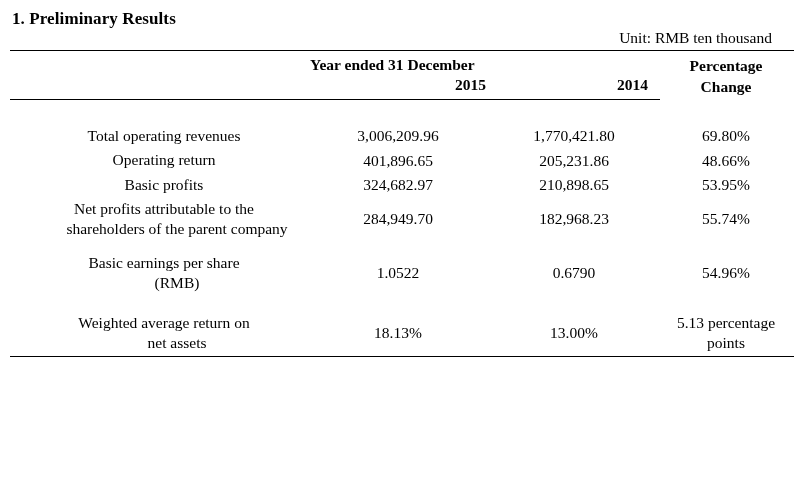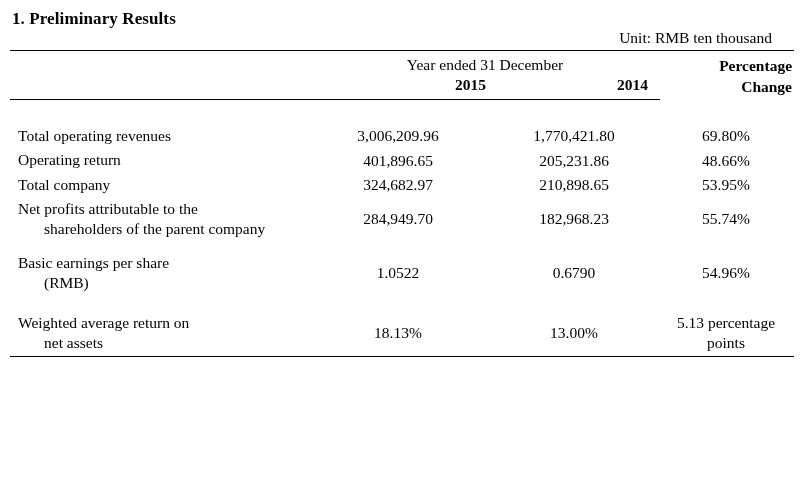--- a/index.html
+++ b/index.html
@@ -44,44 +44,44 @@
   table.fin col.c-2014  { width: 160px; }
   table.fin col.c-pct   { width: 134px; }
 
   .rule-top td {
     border-top: 1.4px solid #000;
   }
   .rule-bottom td {
     border-bottom: 1.4px solid #000;
   }
   .hdr-span {
-    text-align: center;
-    font-weight: normal;
+    text-align: left;
+    font-weight: bold;
     padding: 5px 0 2px 0;
   }
   .hdr-pct {
-    text-align: right;
+    text-align: center;
     font-weight: bold;
     padding: 5px 2px 2px 0;
     vertical-align: top;
     line-height: 1.35;
   }
   .hdr-year {
     text-align: right;
     font-weight: bold;
     padding: 0 14px 5px 0;
   }
   .hdr-year.y2014 {
     padding-right: 12px;
   }
   .spacer-row td {
     height: 22px;
   }
   .lbl {
-    text-align: left;
+    text-align: center;
     padding: 2px 0 2px 8px;
     line-height: 1.3;
   }
   .lbl .indent {
     display: block;
     padding-left: 26px;
   }
   .num {
     text-align: center;
     padding: 2px 14px 2px 0;
@@ -150,21 +150,21 @@
       </tr>
 
       <tr>
         <td class="lbl">Operating return</td>
         <td class="num">401,896.65</td>
         <td class="num c14">205,231.86</td>
         <td class="num pct">48.66%</td>
       </tr>
 
       <tr>
-        <td class="lbl">Total company</td>
+        <td class="lbl">Basic profits</td>
         <td class="num">324,682.97</td>
         <td class="num c14">210,898.65</td>
         <td class="num pct">53.95%</td>
       </tr>
 
       <tr class="row-multi">
         <td class="lbl">
           <span>Net profits attributable to the</span>
           <span class="indent">shareholders of the parent company</span>
         </td>

